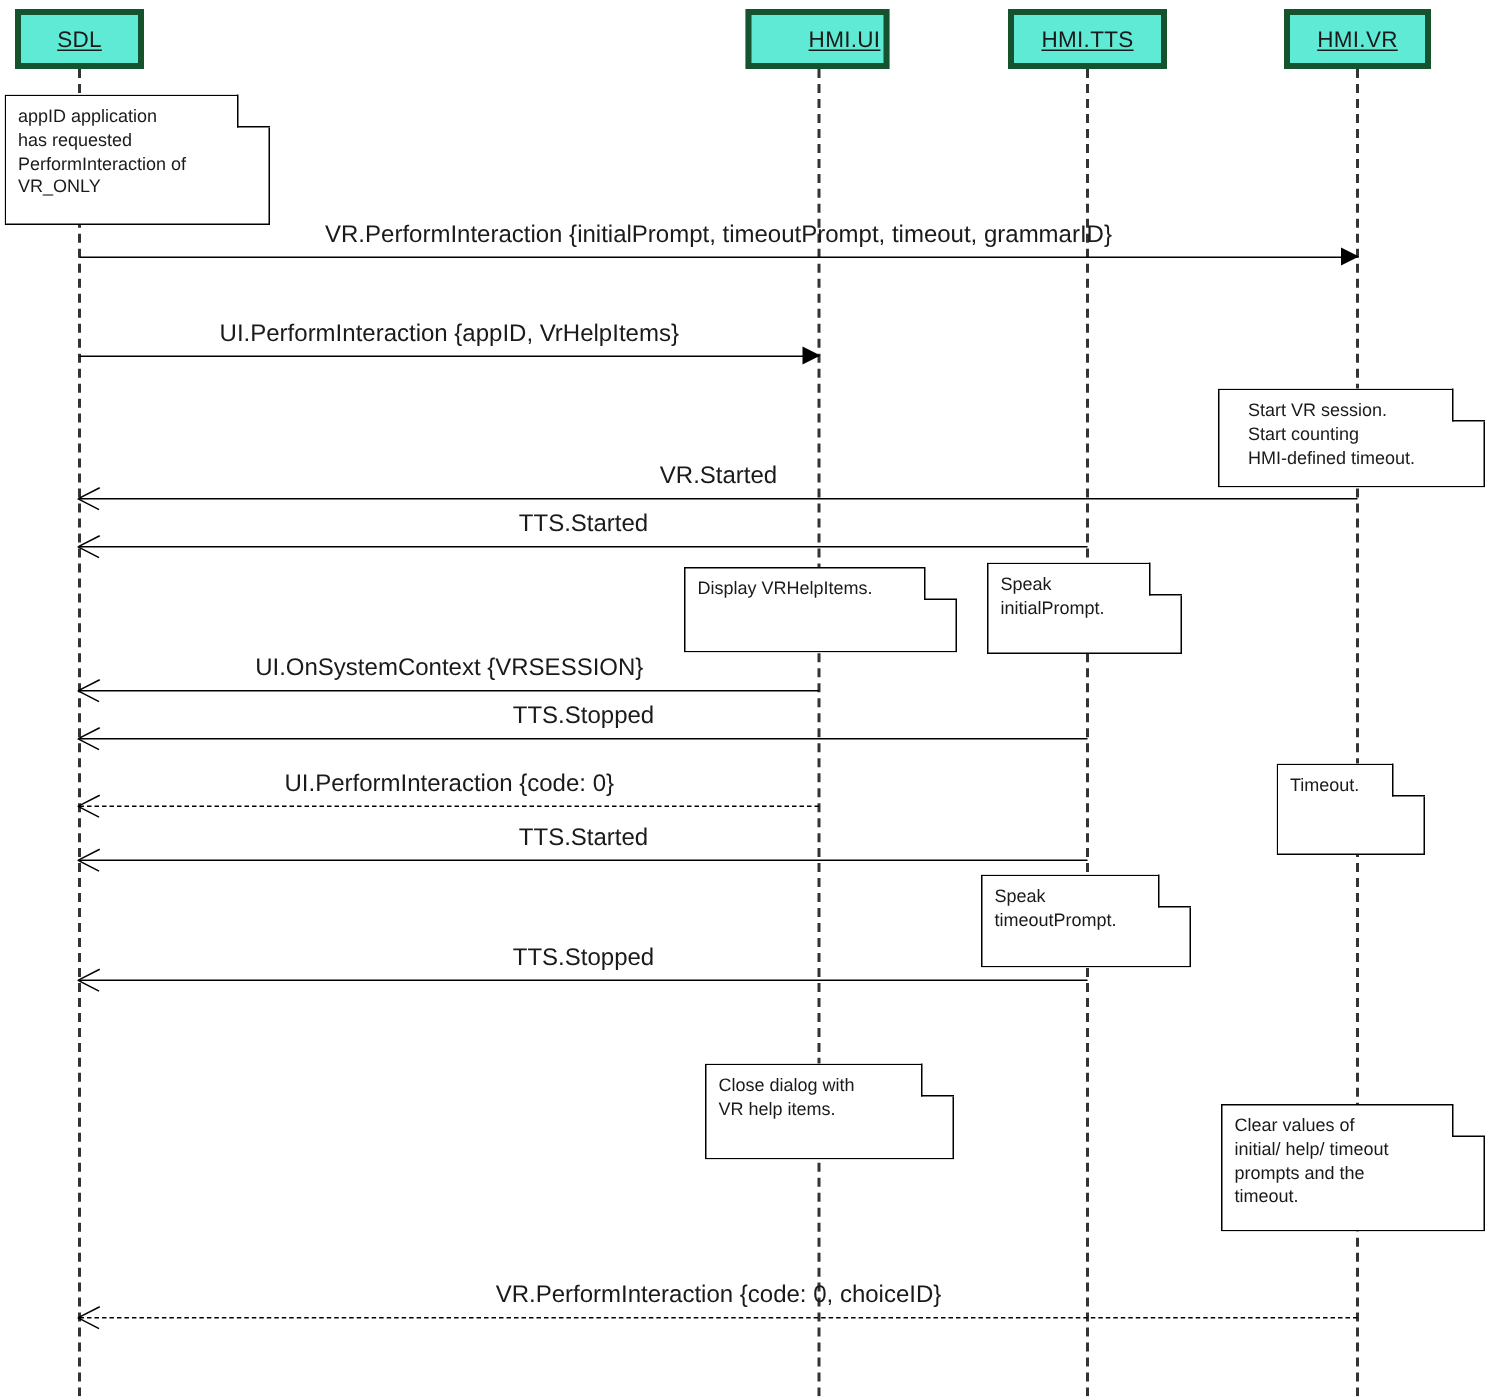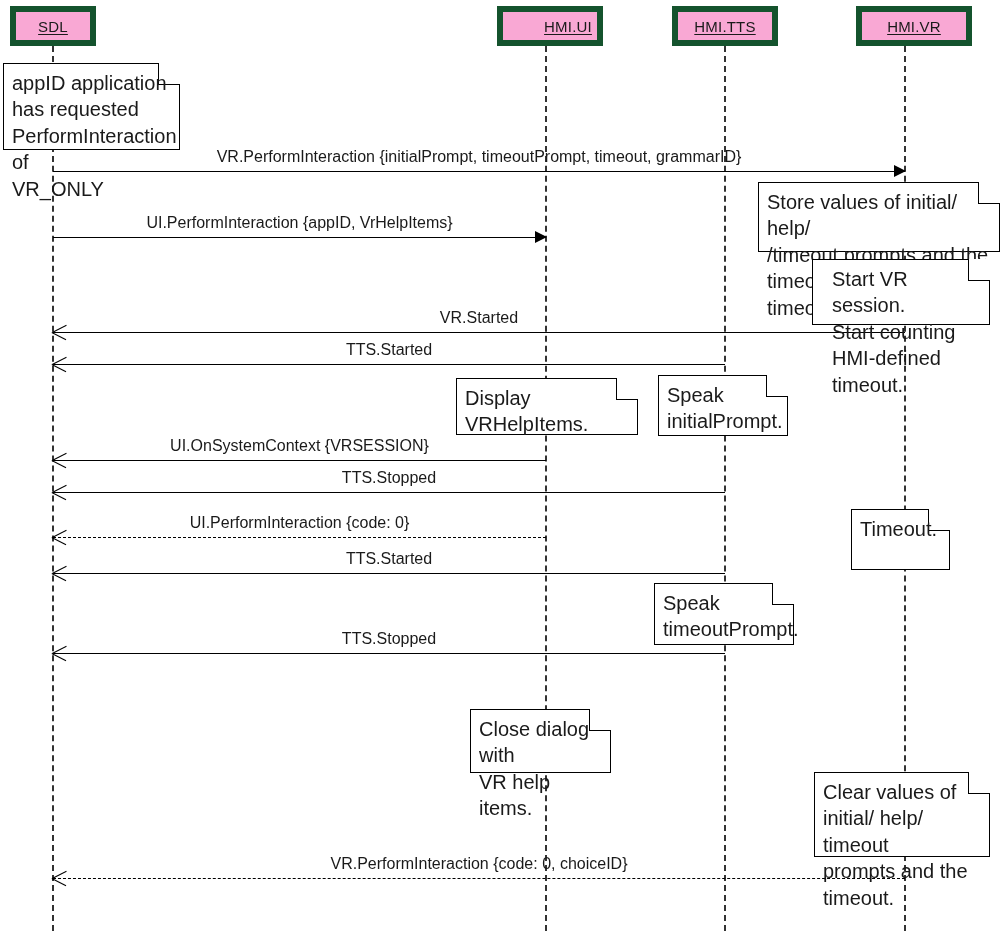--- a/index.html
+++ b/index.html
@@ -15,22 +15,22 @@
     position: relative;
     width: 1003px;
     height: 931px;
     overflow: hidden;
     background: #ffffff;
   }
   
   .lifeline-head {
     position: absolute;
     box-sizing: border-box;
-    border: 6px solid #14532d;
-    background: #f9a8d4;
+    border: 4px solid #14532d;
+    background: #5eead4;
     display: flex;
     align-items: center;
     justify-content: center;
     height: 40px;
     z-index: 6;
   }
   .lifeline-head span {
     font-size: 15px;
     text-decoration: underline;
     text-underline-offset: 2px;
@@ -126,21 +126,21 @@
     width: 22px;
     height: 22px;
     border-left: 1.6px solid #000000;
     border-bottom: 1.6px solid #000000;
     background: #ffffff;
     box-sizing: border-box;
   }
   .note .note-text {
     position: relative;
     padding: 7px 9px 6px 9px;
-    font-size: 20px;
+    font-size: 12px;
     line-height: 1.32;
     color: #1a1a1a;
     white-space: pre-line;
   }
 </style>
 </head>
 <body>
 
 <div id="diagram-root">
     <div class="lifeline-stem" style="left: 52px; top: 46px; height: 885px;"></div>
@@ -198,27 +198,20 @@
       <div class="label center">VR.PerformInteraction {code: 0, choiceID}</div>
     </div>
     <div class="note" style="left: 3px; top: 63px; width: 177px; height: 87px;">
       <div class="note-shape"></div>
       <div class="note-fold"></div>
       <div class="note-text">appID application
 has requested
 PerformInteraction of
     VR_ONLY</div>
     </div>
-    <div class="note" style="left: 758px; top: 182px; width: 242px; height: 70px;">
-      <div class="note-shape"></div>
-      <div class="note-fold"></div>
-      <div class="note-text">Store values of initial/ help/
-/timeout prompts and the
-timeout. Start counting timeout.</div>
-    </div>
     <div class="note" style="left: 812px; top: 259px; width: 178px; height: 66px; padding-left: 11px;">
       <div class="note-shape"></div>
       <div class="note-fold"></div>
       <div class="note-text">Start VR session.
 Start counting
 HMI-defined timeout.</div>
     </div>
     <div class="note" style="left: 456px; top: 378px; width: 182px; height: 57px;">
       <div class="note-shape"></div>
       <div class="note-fold"></div>
@@ -234,39 +227,39 @@
       <div class="note-shape"></div>
       <div class="note-fold"></div>
       <div class="note-text">Timeout.</div>
     </div>
     <div class="note" style="left: 654px; top: 583px; width: 140px; height: 62px;">
       <div class="note-shape"></div>
       <div class="note-fold"></div>
       <div class="note-text">Speak
 timeoutPrompt.</div>
     </div>
-    <div class="note" style="left: 470px; top: 709px; width: 141px; height: 64px;">
+    <div class="note" style="left: 470px; top: 709px; width: 166px; height: 64px;">
       <div class="note-shape"></div>
       <div class="note-fold"></div>
       <div class="note-text">Close dialog with
 VR help items.</div>
     </div>
-    <div class="note" style="left: 814px; top: 772px; width: 176px; height: 85px;">
+    <div class="note" style="left: 814px; top: 736px; width: 176px; height: 85px;">
       <div class="note-shape"></div>
       <div class="note-fold"></div>
       <div class="note-text">Clear values of
 initial/ help/ timeout
 prompts and the
 timeout.</div>
     </div>
     <div class="lifeline-head" style="left: 10px; top: 6px; width: 86px;">
       <span>SDL</span>
     </div>
-    <div class="lifeline-head" style="left: 497px; top: 6px; width: 106px; padding-left: 36px;">
+    <div class="lifeline-head" style="left: 497px; top: 6px; width: 96px; padding-left: 36px;">
       <span>HMI.UI</span>
     </div>
     <div class="lifeline-head" style="left: 672px; top: 6px; width: 106px;">
       <span>HMI.TTS</span>
     </div>
-    <div class="lifeline-head" style="left: 856px; top: 6px; width: 116px; align-items: center;">
+    <div class="lifeline-head" style="left: 856px; top: 6px; width: 98px; align-items: center;">
       <span>HMI.VR</span>
     </div>
   </div>
 
 </body></html>

